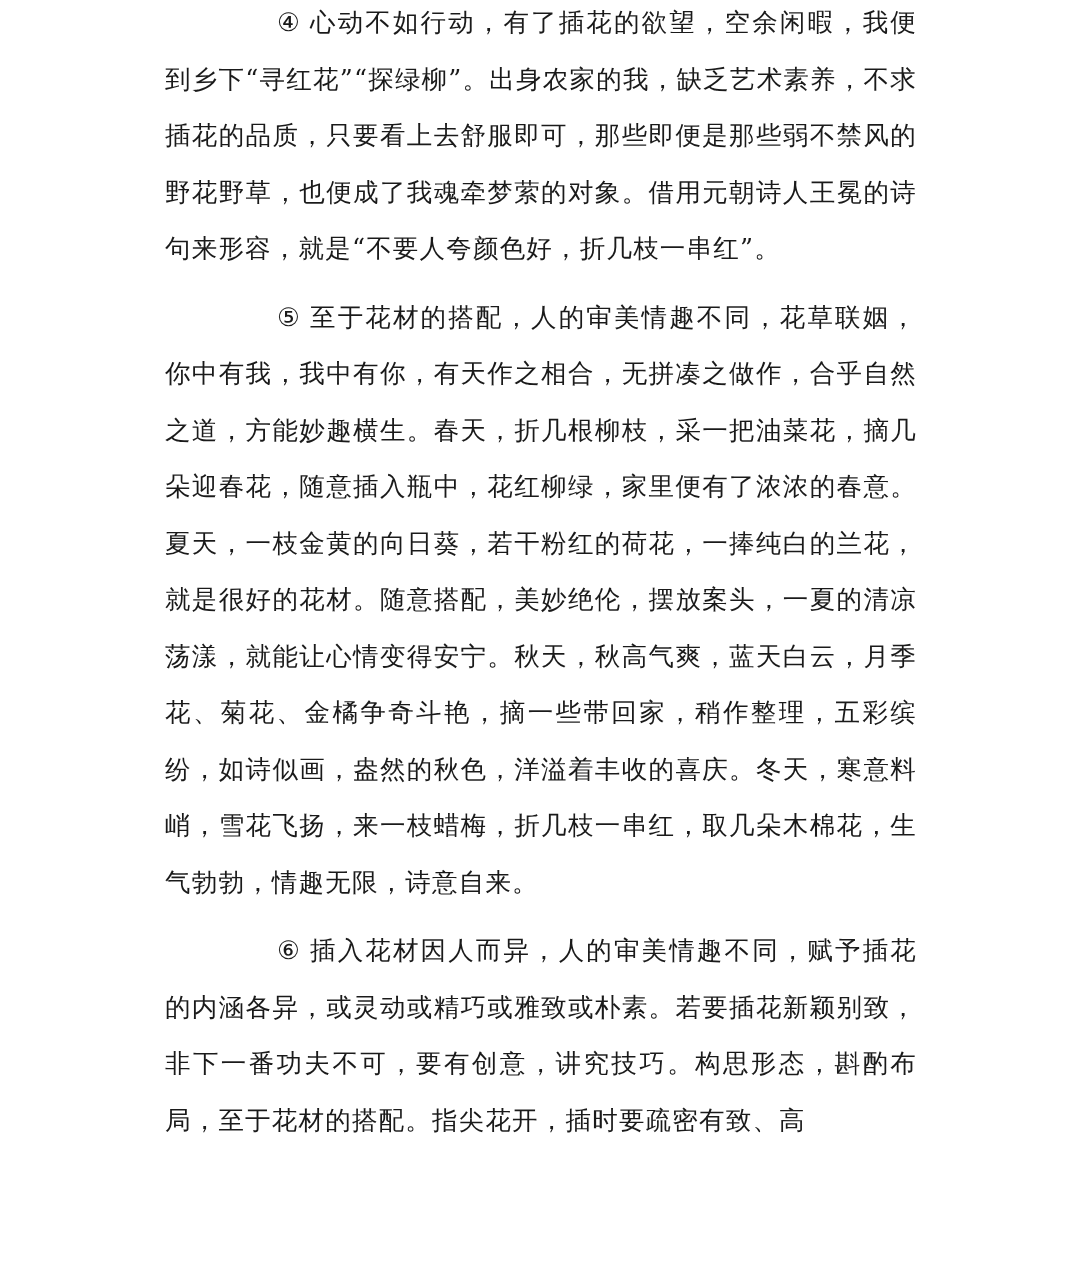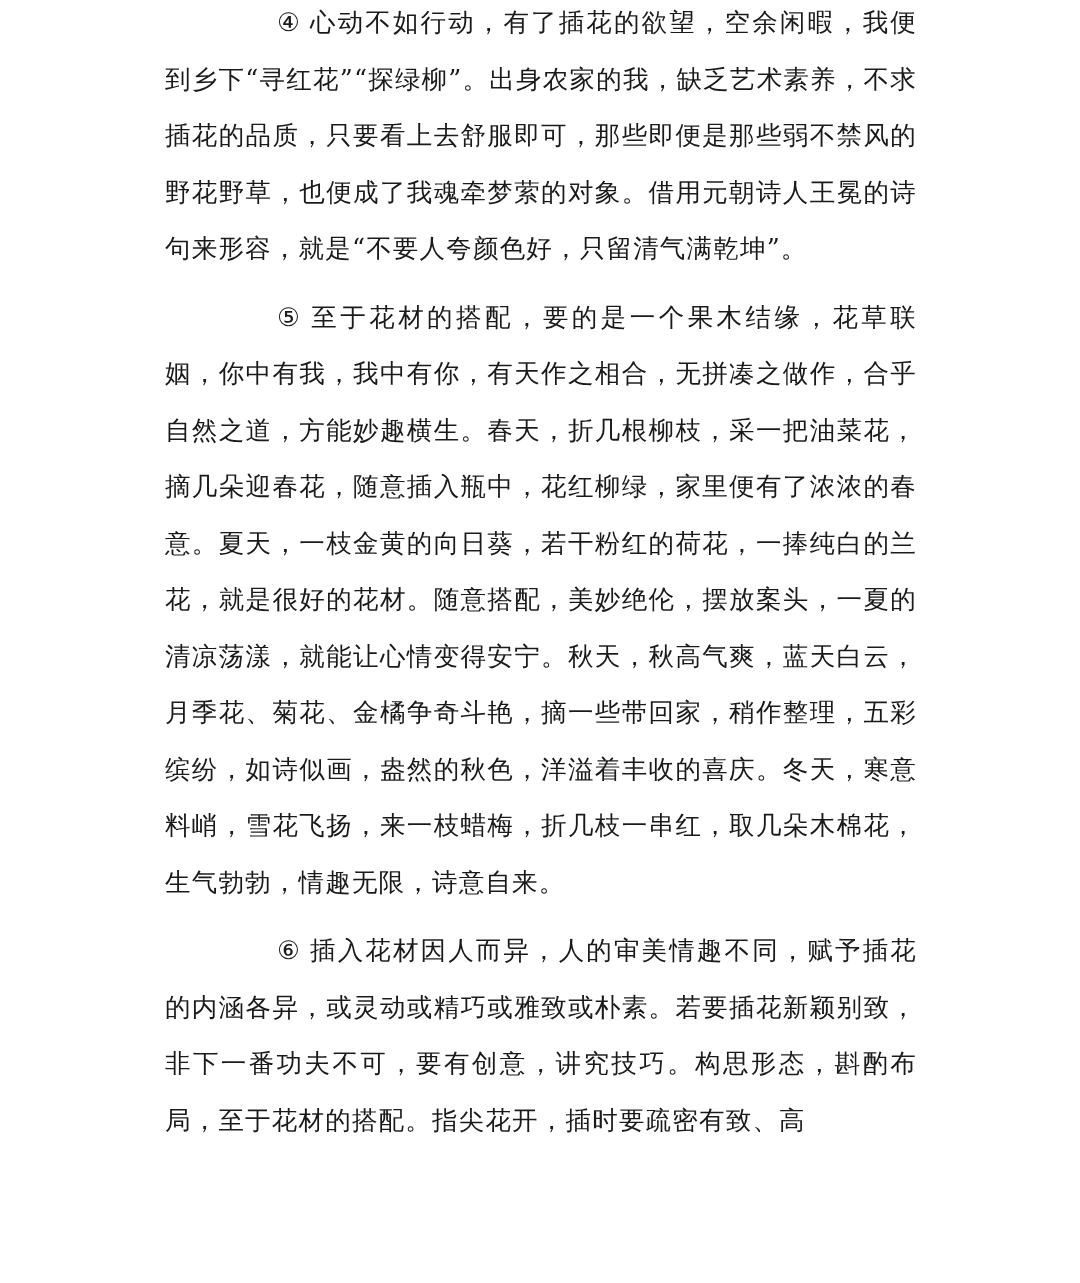--- a/index.html
+++ b/index.html
@@ -35,16 +35,16 @@
     .p4 { padding-top: -2px; margin-top: -6px; }
     .num {
       display: inline-block;
       margin-right: 8px;
     }
   </style>
 </head>
 <body>
 
 <div class="page">
-  <p class="para p4"><span class="num">④</span><span>心动不如行动，有了插花的欲望，空余闲暇，我便到乡下“寻红花”“探绿柳”。出身农家的我，缺乏艺术素养，不求插花的品质，只要看上去舒服即可，那些即便是那些弱不禁风的野花野草，也便成了我魂牵梦萦的对象。借用元朝诗人王冕的诗句来形容，就是“不要人夸颜色好，只留清气满乾坤”。</span></p>
-  <p class="para"><span class="num">⑤</span><span>至于花材的搭配，要的是一个果木结缘，花草联姻，你中有我，我中有你，有天作之相合，无拼凑之做作，合乎自然之道，方能妙趣横生。春天，折几根柳枝，采一把油菜花，摘几朵迎春花，随意插入瓶中，花红柳绿，家里便有了浓浓的春意。夏天，一枝金黄的向日葵，若干粉红的荷花，一捧纯白的兰花，就是很好的花材。随意搭配，美妙绝伦，摆放案头，一夏的清凉荡漾，就能让心情变得安宁。秋天，秋高气爽，蓝天白云，月季花、菊花、金橘争奇斗艳，摘一些带回家，稍作整理，五彩缤纷，如诗似画，盎然的秋色，洋溢着丰收的喜庆。冬天，寒意料峭，雪花飞扬，来一枝蜡梅，折几枝一串红，取几朵木棉花，生气勃勃，情趣无限，诗意自来。</span></p>
+  <p class="para p4"><span class="num">④</span><span>心动不如行动，有了插花的欲望，空余闲暇，我便到乡下“寻红花”“探绿柳”。出身农家的我，缺乏艺术素养，不求插花的品质，只要看上去舒服即可，那些即便是那些弱不禁风的野花野草，也便成了我魂牵梦萦的对象。借用元朝诗人王冕的诗句来形容，就是“不要人夸颜色好，折几枝一串红”。</span></p>
+  <p class="para"><span class="num">⑤</span><span>至于花材的搭配，人的审美情趣不同，花草联姻，你中有我，我中有你，有天作之相合，无拼凑之做作，合乎自然之道，方能妙趣横生。春天，折几根柳枝，采一把油菜花，摘几朵迎春花，随意插入瓶中，花红柳绿，家里便有了浓浓的春意。夏天，一枝金黄的向日葵，若干粉红的荷花，一捧纯白的兰花，就是很好的花材。随意搭配，美妙绝伦，摆放案头，一夏的清凉荡漾，就能让心情变得安宁。秋天，秋高气爽，蓝天白云，月季花、菊花、金橘争奇斗艳，摘一些带回家，稍作整理，五彩缤纷，如诗似画，盎然的秋色，洋溢着丰收的喜庆。冬天，寒意料峭，雪花飞扬，来一枝蜡梅，折几枝一串红，取几朵木棉花，生气勃勃，情趣无限，诗意自来。</span></p>
   <p class="para"><span class="num">⑥</span><span>插入花材因人而异，人的审美情趣不同，赋予插花的内涵各异，或灵动或精巧或雅致或朴素。若要插花新颖别致，非下一番功夫不可，要有创意，讲究技巧。构思形态，斟酌布局，至于花材的搭配。指尖花开，插时要疏密有致、高</span></p>
 </div>
 
 </body></html>

